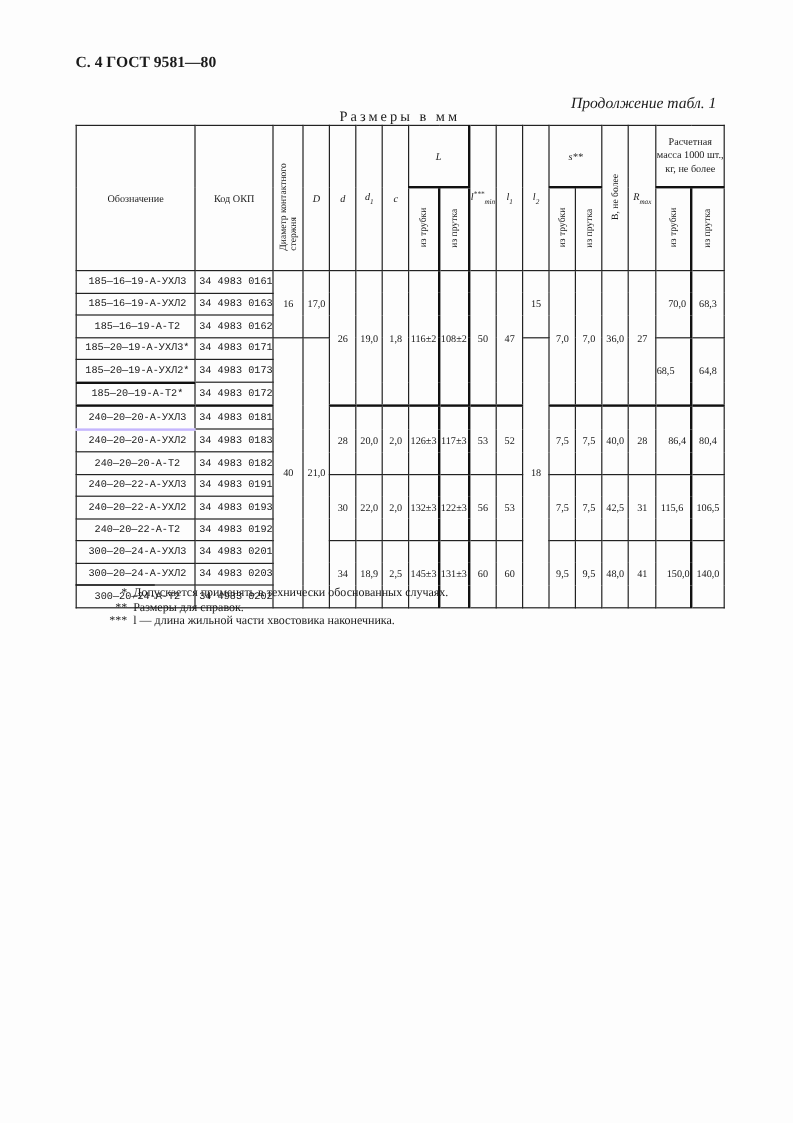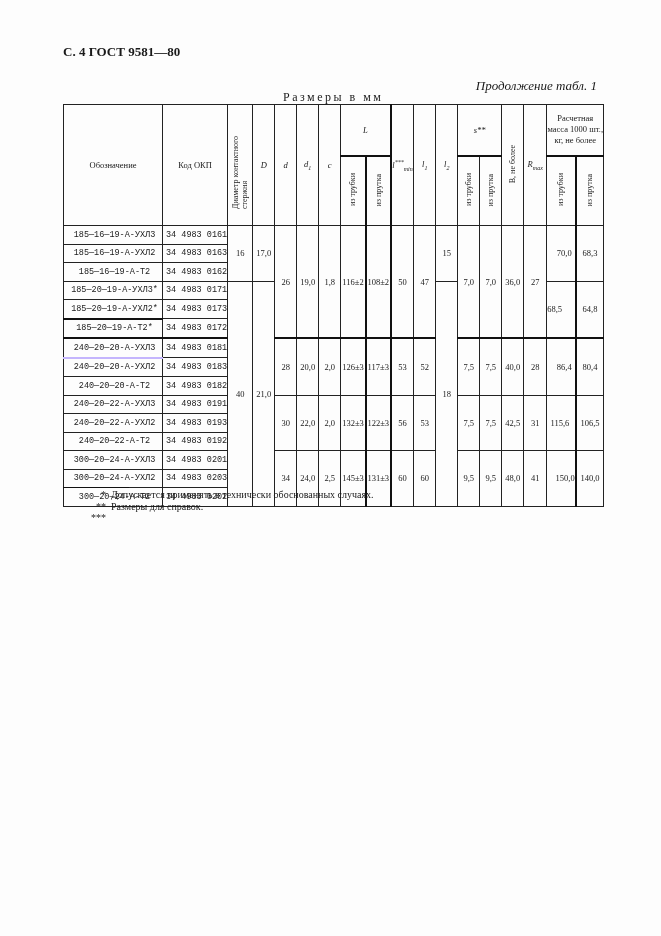--- a/index.html
+++ b/index.html
@@ -176,21 +176,21 @@
   </tr>
   <tr class="body-row">
     <td class="left">240—20—22-А-Т2</td>
     <td class="left">34 4983 0192</td>
   </tr>
 
   <tr class="body-row">
     <td class="left">300—20—24-А-УХЛ3</td>
     <td class="left">34 4983 0201</td>
     <td rowspan="3">34</td>
-    <td rowspan="3">24,0</td>
+    <td rowspan="3">18,9</td>
     <td rowspan="3">2,5</td>
     <td rowspan="3">145±3</td>
     <td rowspan="3" class="thick-l">131±3</td>
     <td rowspan="3" class="thick-l">60</td>
     <td rowspan="3">60</td>
     <td rowspan="3">9,5</td>
     <td rowspan="3">9,5</td>
     <td rowspan="3">48,0</td>
     <td rowspan="3">41</td>
     <td rowspan="3" style="text-align:right;padding-right:0">150,0</td>
@@ -212,14 +212,15 @@
   <div class="fn">
       <span class="mk">*</span>
       <span>Допускается применять в технически обоснованных случаях.</span>
     </div>
   <div class="fn">
       <span class="mk">**</span>
       <span>Размеры для справок.</span>
     </div>
   <div class="fn">
       <span class="mk">***</span>
+      <span>l — длина жильной части хвостовика наконечника.</span>
     </div>
 </div>
 
 </body></html>

